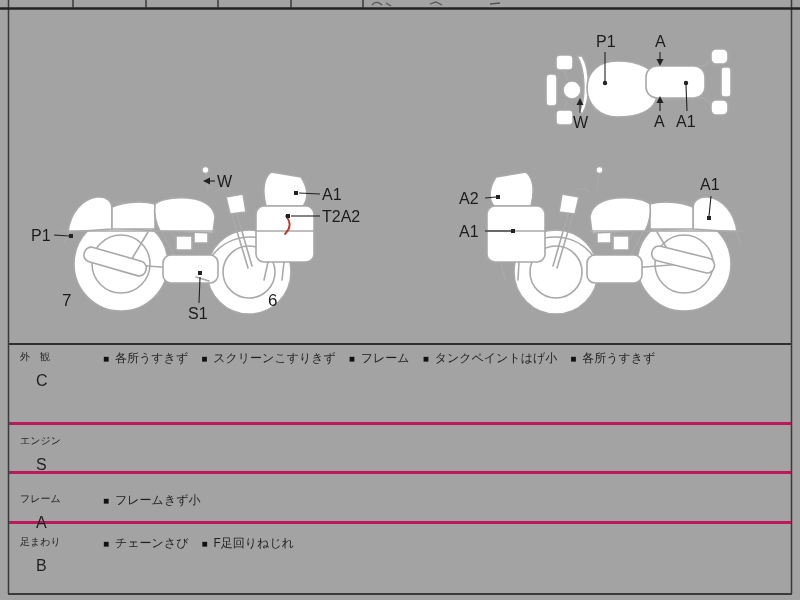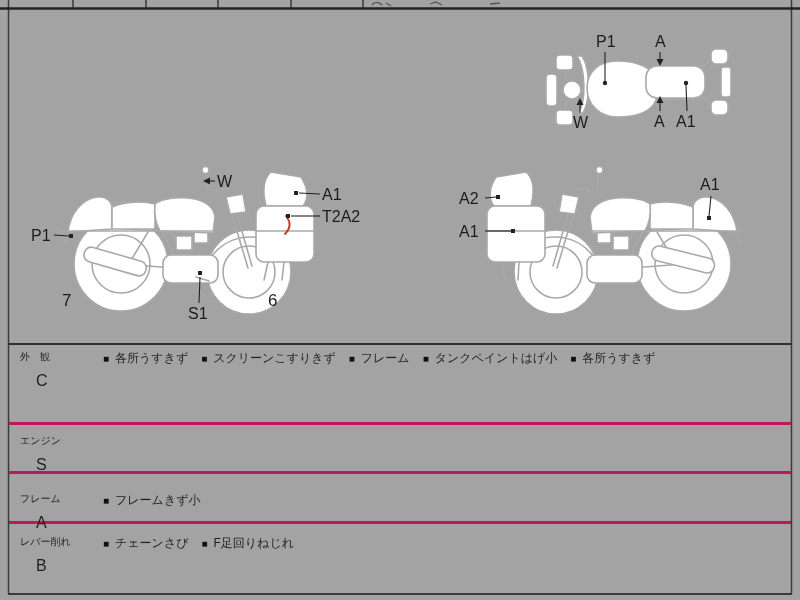--- a/index.html
+++ b/index.html
@@ -230,21 +230,21 @@
     </div>
     <div class="items">
           <span class="defect-item">
             <span class="bullet">■</span>
             <span class="defect-text">フレームきず小</span>
           </span>
         </div>
   </div>
   <div class="cond-row row-h4">
     <div class="cat-col">
-      <div class="cat-label">レバー削れ</div>
+      <div class="cat-label">足まわり</div>
       <div class="grade">B</div>
     </div>
     <div class="items">
           <span class="defect-item">
             <span class="bullet">■</span>
             <span class="defect-text">チェーンさび</span>
           </span>
           <span class="defect-item">
             <span class="bullet">■</span>
             <span class="defect-text">F足回りねじれ</span>

